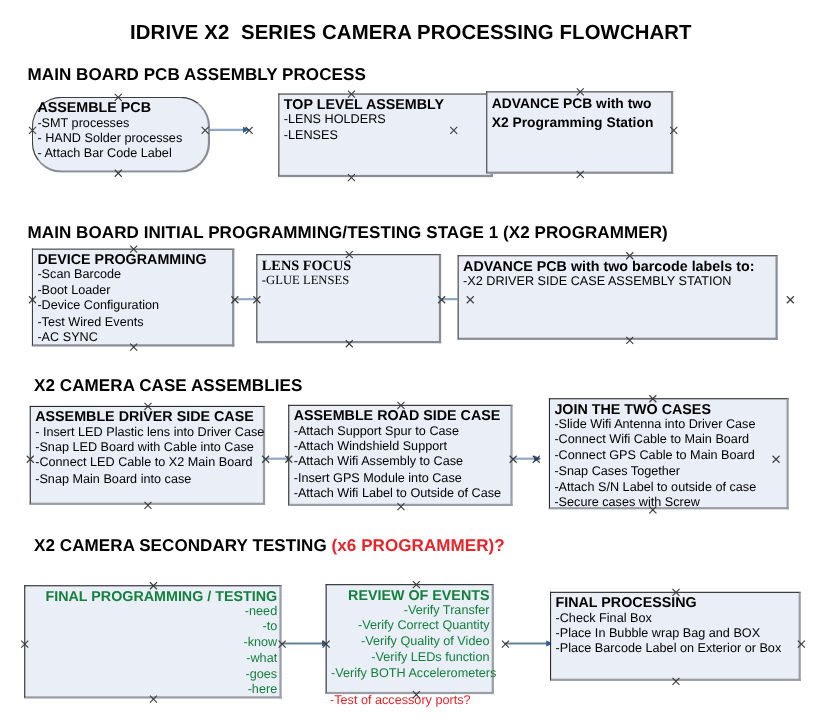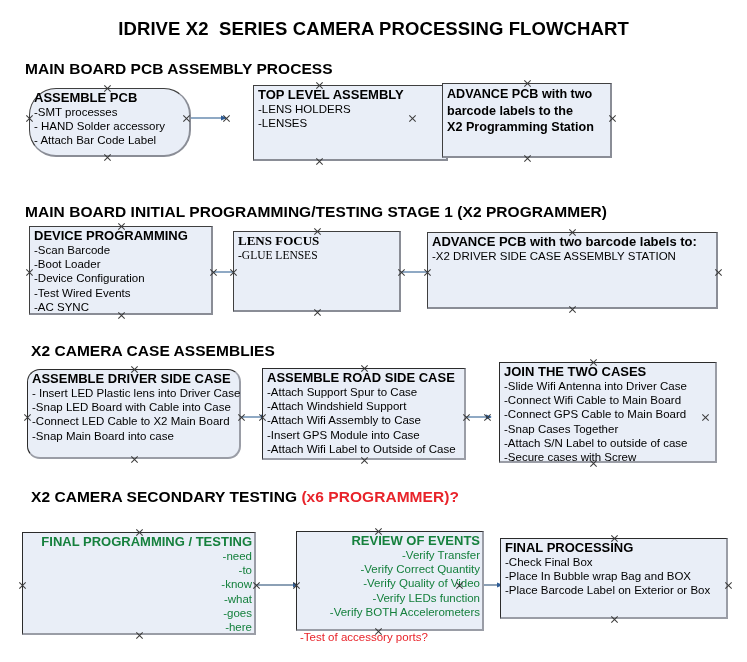--- a/index.html
+++ b/index.html
@@ -153,21 +153,21 @@
   <div class="main-title">IDRIVE X2  SERIES CAMERA PROCESSING FLOWCHART</div>
 
   <div class="section-header" style="left:25px; top:60px;">
     <span>MAIN BOARD PCB ASSEMBLY PROCESS</span>
   </div>
 
   <div class="node" style="left:29px; top:88px; width:162px; height:69px;border-radius:27px;">
     <div class="node-inner">
       <div class="node-title">ASSEMBLE PCB</div>
       <div class="node-line">-SMT processes</div>
-      <div class="node-line">- HAND Solder accessory</div>
+      <div class="node-line">- HAND Solder processes</div>
       <div class="node-line">- Attach Bar Code Label</div>
     </div>
   </div>
   <span class="handle" style="left:107px; top:88px;"></span>
   <span class="handle" style="left:107px; top:157px;"></span>
   <span class="handle" style="left:29px;  top:118px;"></span>
   <span class="handle" style="left:186px; top:118px;"></span>
 
   <div class="node" style="left:240px; top:85px; width:195px; height:76px;margin-left:13px;">
     <div class="node-inner">
@@ -177,21 +177,20 @@
     </div>
   </div>
   <span class="handle" style="left:319px; top:85px;"></span>
   <span class="handle" style="left:319px; top:161px;"></span>
   <span class="handle" style="left:226px; top:118px;"></span>
   <span class="handle" style="left:412px; top:118px;"></span>
 
   <div class="node" style="left:442px; top:83px; width:170px; height:75px;">
     <div class="node-inner" style="top:2px;">
       <div class="node-line bold">ADVANCE PCB with two</div>
-      <div class="node-line bold">barcode labels to the</div>
       <div class="node-line bold"> X2 Programming Station</div>
     </div>
   </div>
   <span class="handle" style="left:527px; top:83px;"></span>
   <span class="handle" style="left:527px; top:158px;"></span>
   <span class="handle" style="left:612px; top:118px;"></span>
 
   <div class="section-header" style="left:25px; top:203px;">
     <span>MAIN BOARD INITIAL PROGRAMMING/TESTING STAGE 1 (X2 PROGRAMMER)</span>
   </div>
@@ -215,36 +214,36 @@
     <div class="node-inner">
       <div class="node-title">LENS FOCUS</div>
       <div class="node-line">-GLUE LENSES</div>
     </div>
   </div>
   <span class="handle" style="left:317px; top:231px;"></span>
   <span class="handle" style="left:317px; top:312px;"></span>
   <span class="handle" style="left:233px; top:272px;"></span>
   <span class="handle" style="left:401px; top:272px;"></span>
 
-  <div class="node" style="left:427px; top:232px; width:291px; height:77px;">
+  <div class="node" style="left:416px; top:232px; width:291px; height:77px;">
     <div class="node-inner">
       <div class="node-title">ADVANCE PCB with two barcode labels to:</div>
       <div class="node-line">-X2 DRIVER  SIDE  CASE  ASSEMBLY STATION</div>
     </div>
   </div>
   <span class="handle" style="left:572px; top:232px;"></span>
   <span class="handle" style="left:572px; top:309px;"></span>
   <span class="handle" style="left:427px; top:272px;"></span>
   <span class="handle" style="left:718px; top:272px;"></span>
 
   <div class="section-header" style="left:31px; top:342px;">
     <span>X2 CAMERA CASE ASSEMBLIES</span>
   </div>
 
-  <div class="node thin-border" style="left:27px; top:369px; width:214px; height:90px;border-radius:13px;">
+  <div class="node thin-border" style="left:27px; top:369px; width:214px; height:90px;">
     <div class="node-inner">
       <div class="node-title">ASSEMBLE DRIVER SIDE CASE</div>
       <div class="node-line">- Insert LED Plastic lens into Driver Case</div>
       <div class="node-line">-Snap LED Board with Cable into Case</div>
       <div class="node-line">-Connect LED Cable to X2 Main Board</div>
       <div class="node-line">-Snap Main Board into case</div>
     </div>
   </div>
   <span class="handle" style="left:134px; top:369px;"></span>
   <span class="handle" style="left:134px; top:459px;"></span>
@@ -295,21 +294,21 @@
       <div class="node-line">-what</div>
       <div class="node-line">-goes</div>
       <div class="node-line">-here</div>
     </div>
   </div>
   <span class="handle" style="left:139px; top:532px;"></span>
   <span class="handle" style="left:139px; top:635px;"></span>
   <span class="handle" style="left:22px;  top:585px;"></span>
   <span class="handle" style="left:256px; top:585px;"></span>
 
-  <div class="node red thin-border" style="left:296px; top:531px; width:188px; height:100px;">
+  <div class="node red thin-border" style="left:296px; top:531px; width:153px; height:100px;">
     <div class="node-inner">
       <div class="node-title">REVIEW OF EVENTS</div>
       <div class="node-line">-Verify Transfer</div>
       <div class="node-line">-Verify Correct Quantity</div>
       <div class="node-line">-Verify Quality of Video</div>
       <div class="node-line">-Verify LEDs function</div>
       <div class="node-line">-Verify BOTH Accelerometers</div>
     </div>
   </div>
   <div class="overflow-line" style="left:300px; top:630px;">-Test of accessory ports?</div>

